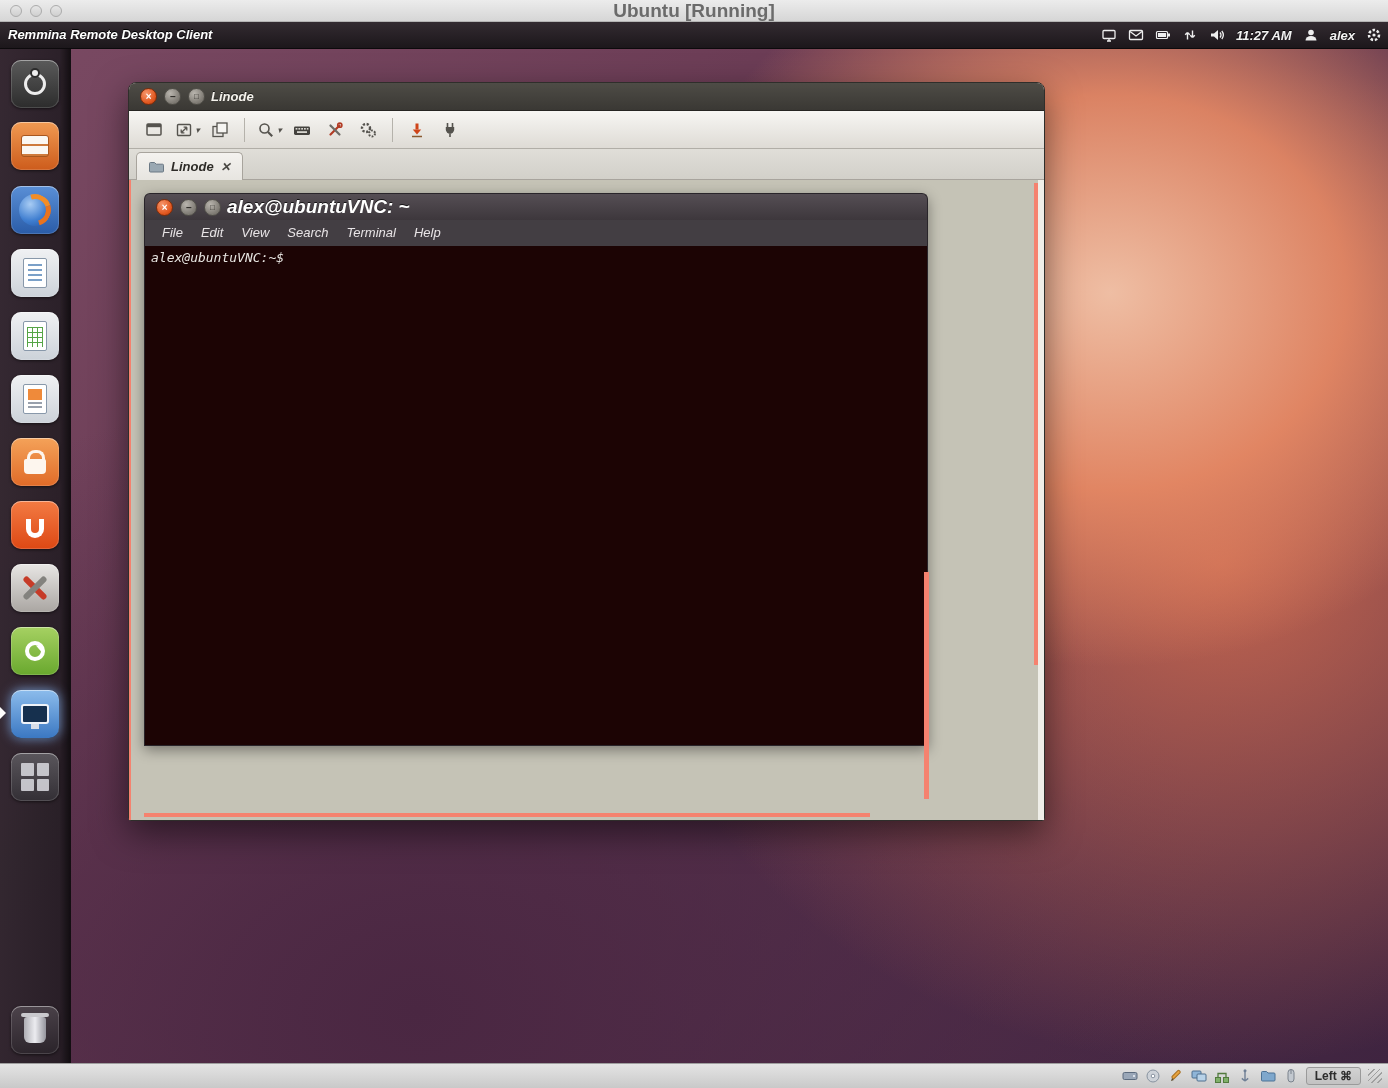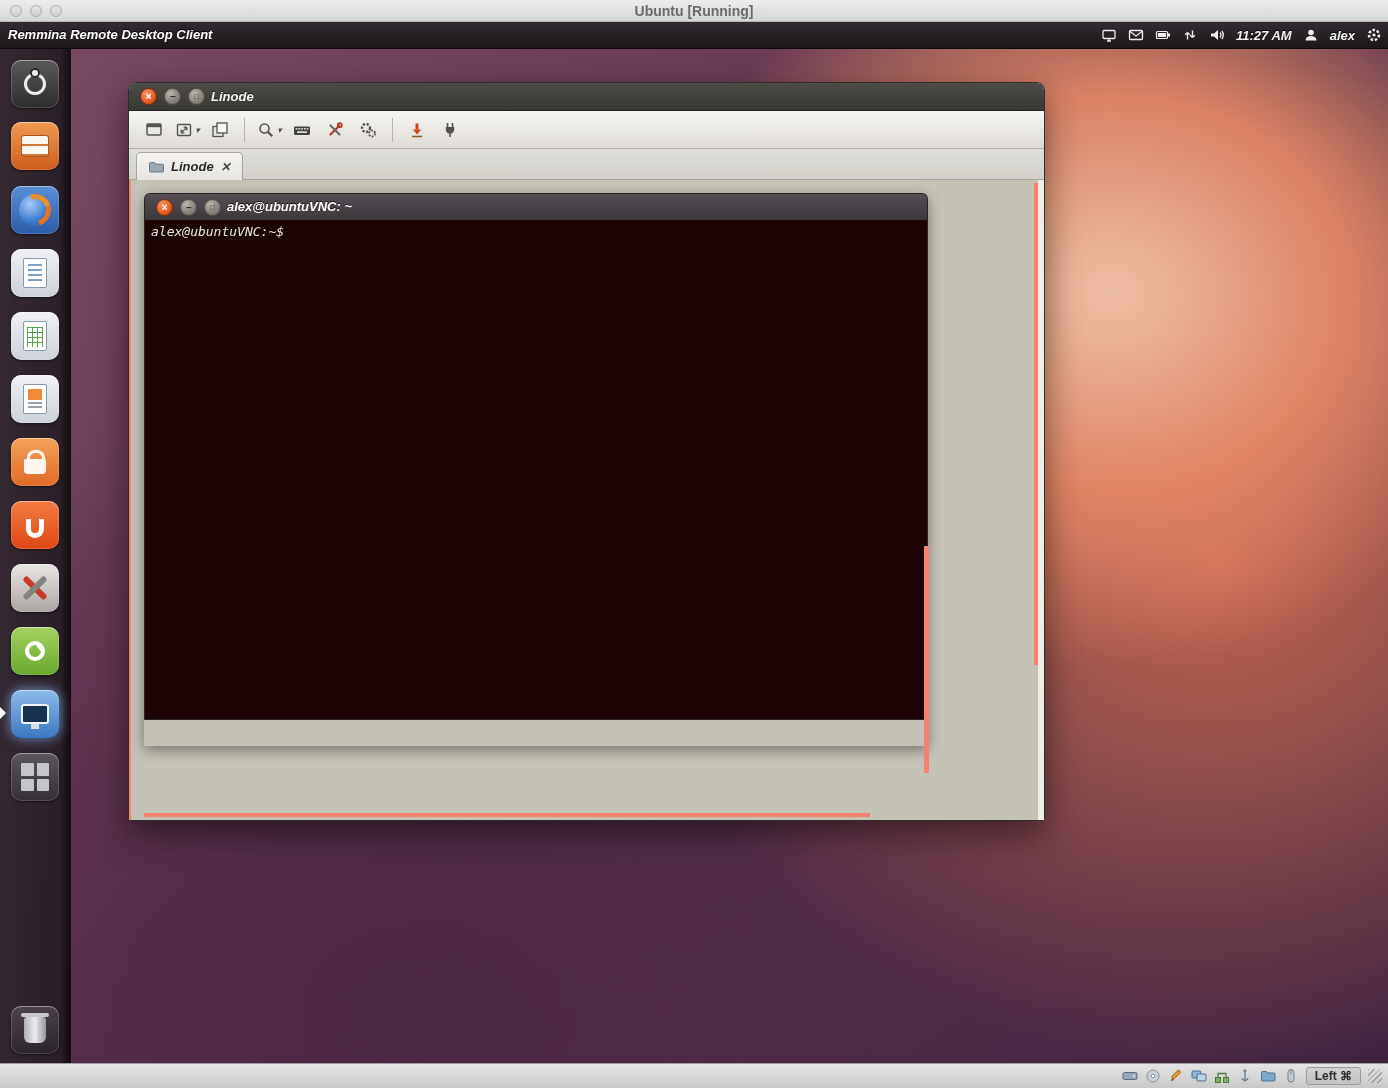--- a/index.html
+++ b/index.html
@@ -14,21 +14,21 @@
     position:absolute; left:0; top:0; width:1388px; height:22px;
     background:linear-gradient(#ececec,#d6d6d6);
     border-bottom:1px solid #b4b4b4;
   }
   .traffic { position:absolute; left:10px; top:5px; display:flex; gap:8px; }
   .traffic span {
     width:12px; height:12px; border-radius:50%;
     background:linear-gradient(#e6e6e6,#cfcfcf); border:1px solid #ababab;
   }
   .host-title {
-    text-align:center; line-height:22px; font-size:14px; color:#6b6b6b; font-weight:bold;
+    text-align:center; line-height:22px; font-size:19px; color:#6b6b6b; font-weight:bold;
   }
 
   
   .screen {
     position:absolute; left:0; top:22px; width:1388px; height:1041px; overflow:hidden;
     background:
       radial-gradient(ellipse 620px 520px at 80% 26%, rgba(244,196,168,.95) 0%, rgba(231,138,101,.9) 38%, rgba(0,0,0,0) 72%),
       radial-gradient(ellipse 900px 760px at 88% 52%, rgba(216,111,80,.85) 0%, rgba(0,0,0,0) 66%),
       radial-gradient(ellipse 1200px 900px at 30% 95%, #4a2742 0%, rgba(0,0,0,0) 70%),
       linear-gradient(135deg, #7a4a63 0%, #6b3c55 35%, #53304c 70%, #3f2440 100%);
@@ -196,21 +196,21 @@
     border-radius:7px 7px 0 0;
     box-shadow:0 4px 14px rgba(0,0,0,.4);
   }
   .term-titlebar {
     position:relative; height:27px; border-radius:6px 6px 0 0;
     background:linear-gradient(#554e54,#3d373c);
     border:1px solid #29252a; border-bottom:none;
   }
   .term-title {
     position:absolute; left:82px; top:0; line-height:26px;
-    color:#fff; font-size:13px; font-weight:bold; text-shadow:0 -1px 0 #151315;
+    color:#fff; font-size:19px; font-weight:bold; text-shadow:0 -1px 0 #151315;
   }
   .term-menubar {
     height:26px; background:#433e43; border-left:1px solid #29252a; border-right:1px solid #29252a;
     display:flex; align-items:center; padding-left:8px;
     color:#e8e4e6; font-size:13px;
   }
   .term-menubar span { padding:0 9px; line-height:26px; }
   .term-body {
     height:500px; background:#1c0404;
     border-left:1px solid #29252a; border-right:1px solid #29252a; border-bottom:1px solid #29252a;
@@ -454,20 +454,28 @@
 
       <div class="terminal">
         <div class="term-titlebar">
           <div class="wb-row" style="top:5px">
             <span class="wb close">×</span>
             <span class="wb min">−</span>
             <span class="wb max">□</span>
           </div>
           <div class="term-title">alex@ubuntuVNC: ~</div>
         </div>
+        <div class="term-menubar">
+          <span>File</span>
+          <span>Edit</span>
+          <span>View</span>
+          <span>Search</span>
+          <span>Terminal</span>
+          <span>Help</span>
+        </div>
         <div class="term-body">
           <span>alex@ubuntuVNC:~$</span>
           <div class="artifact af-term"></div>
         </div>
       </div>
     </div>
   </div>
 </div>
 
 <div class="vbox-statusbar">

